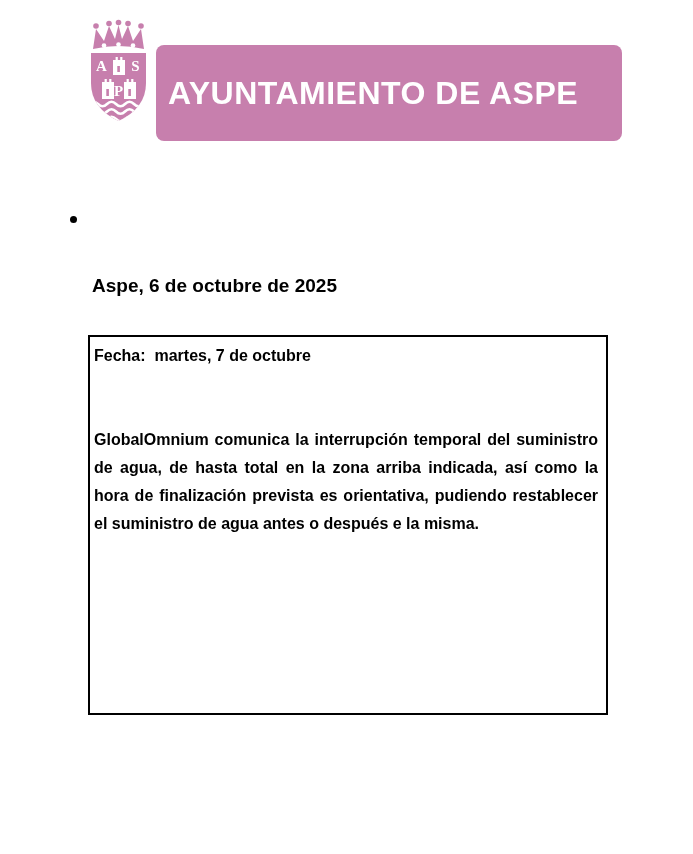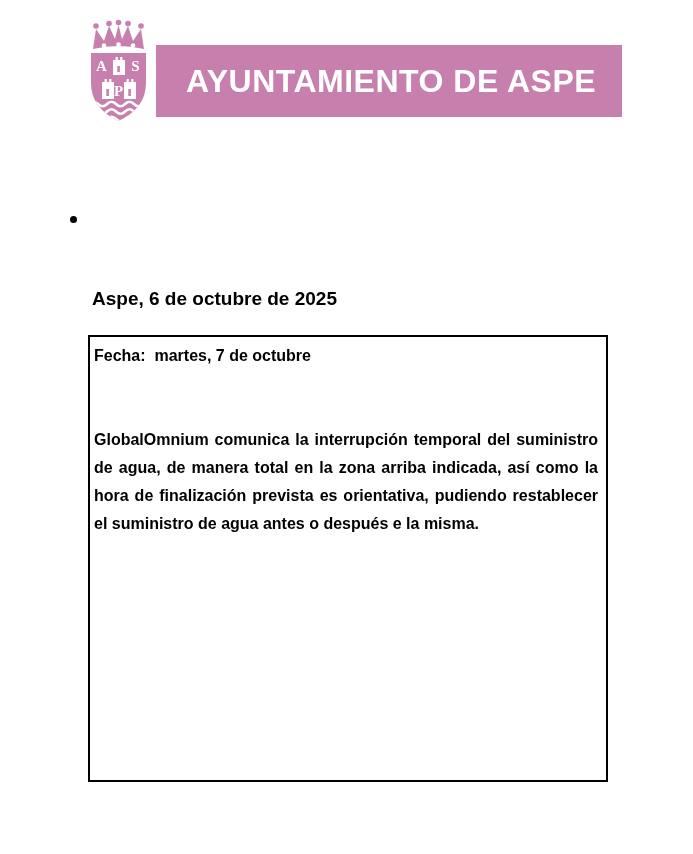--- a/index.html
+++ b/index.html
@@ -29,25 +29,26 @@
     left: 83px;
     top: 19px;
     width: 71px;
     height: 110px;
   }
   .banner {
     position: absolute;
     left: 156px;
     top: 45px;
     width: 466px;
-    height: 72px;
+    height: 96px;
     background: var(--banner_pink);
     display: flex;
     align-items: center;
-    padding-left: 30px;
+    padding-left: 12px;
+    border-radius: 8px;
   }
   .banner-text {
     color: var(--banner_text_color);
     font-size: 32px;
     letter-spacing: 0.5px;
     white-space: nowrap;
   }
 
   
   .bullet {
@@ -66,33 +67,33 @@
     font-size: 29.5px;
     line-height: 31px;
     color: var(--title_color);
     white-space: nowrap;
   }
 
   
   .dateline {
     position: absolute;
     left: 92px;
-    top: 288px;
+    top: 275px;
     font-size: 19px;
     line-height: 22px;
     white-space: pre-wrap;
   }
 
   
   .notice-box {
     position: absolute;
     left: 88px;
     top: 335px;
     width: 520px;
-    height: 447px;
+    height: 380px;
     border: 2px solid #000;
     padding: 5px 8px 0 4px;
     font-size: 16px;
     line-height: 28px;
     overflow: hidden;
   }
   .notice-box p { margin: 0; }
   .pre { white-space: pre-wrap; }
   .justify { text-align: justify; }
   .underlined {
@@ -161,17 +162,17 @@
   </div>
 
   <span class="bullet"></span>
 
   <p class="dateline">Aspe, 6 de octubre de 2025</p>
 
   <div class="notice-box">
     <p class="pre">Fecha:  martes, 7 de octubre</p>
     <div class="blank-line"></div>
     <div class="blank-line"></div>
-    <p class="justify">GlobalOmnium comunica la interrupción temporal del suministro de agua, de manera total en la zona arriba indicada, así como la hora de finalización prevista es orientativa, pudiendo restablecer el suministro de agua antes o después e la misma.</p>
+    <p class="justify">GlobalOmnium comunica la interrupción temporal del suministro de agua, de hasta total en la zona arriba indicada, así como la hora de finalización prevista es orientativa, pudiendo restablecer el suministro de agua antes o después e la misma.</p>
     <div class="blank-line"></div>
   </div>
 
 </div>
 
 </body></html>

